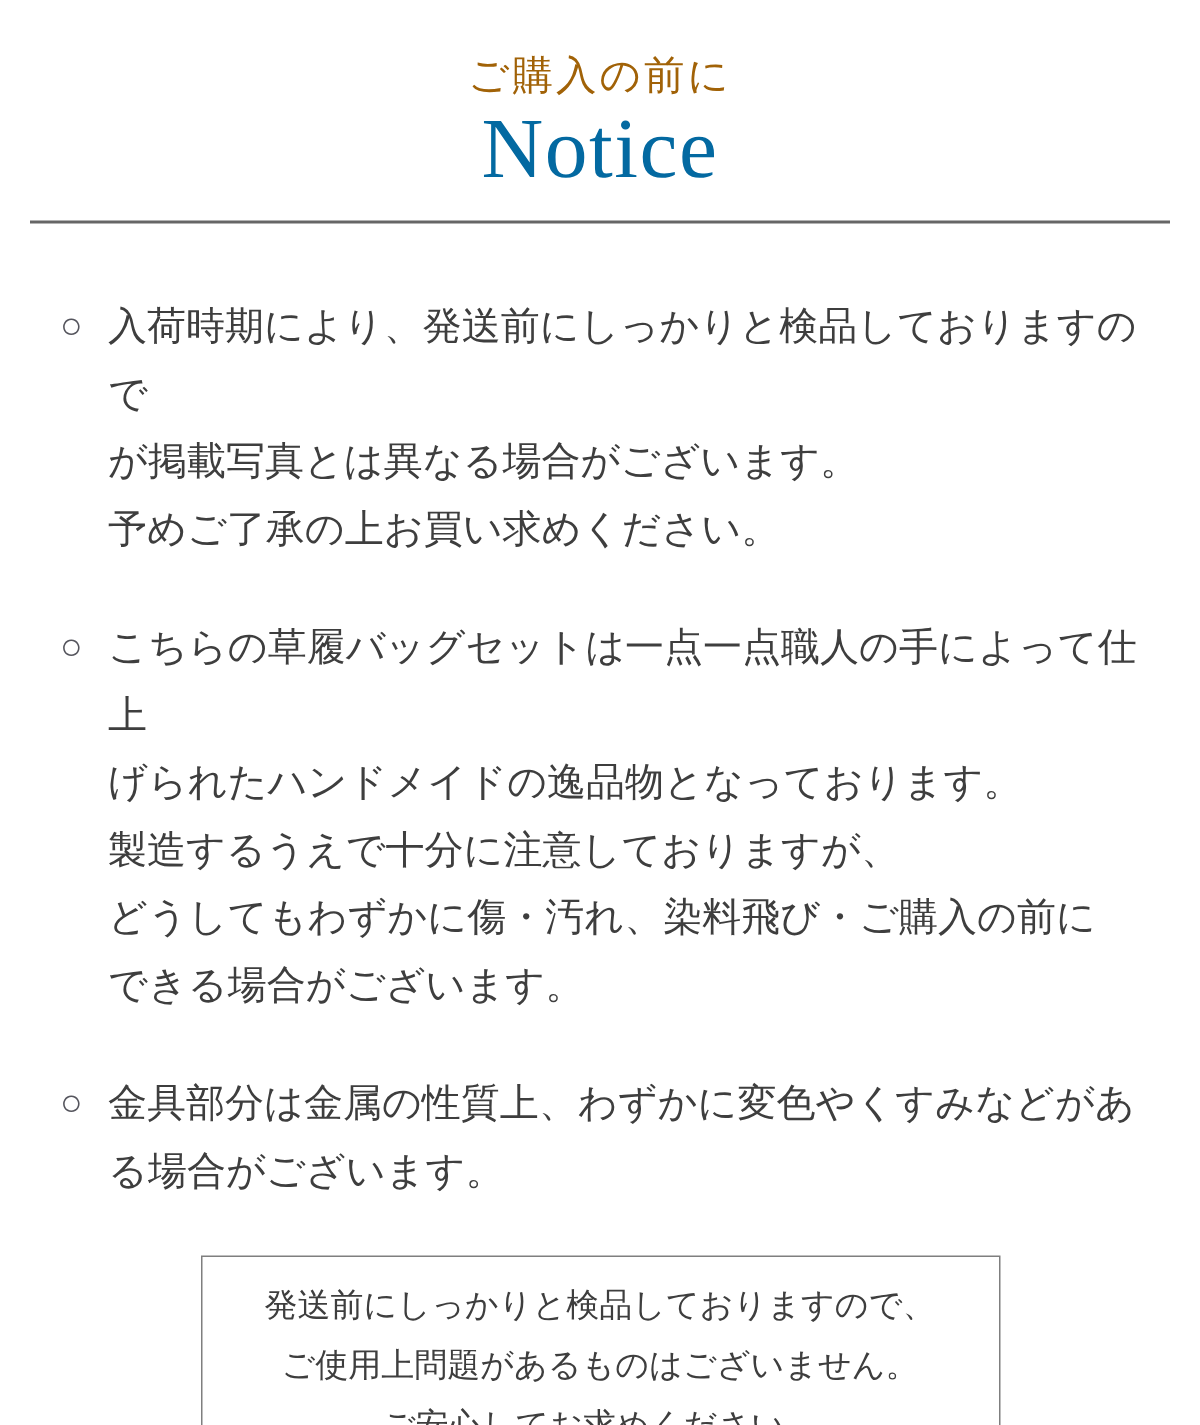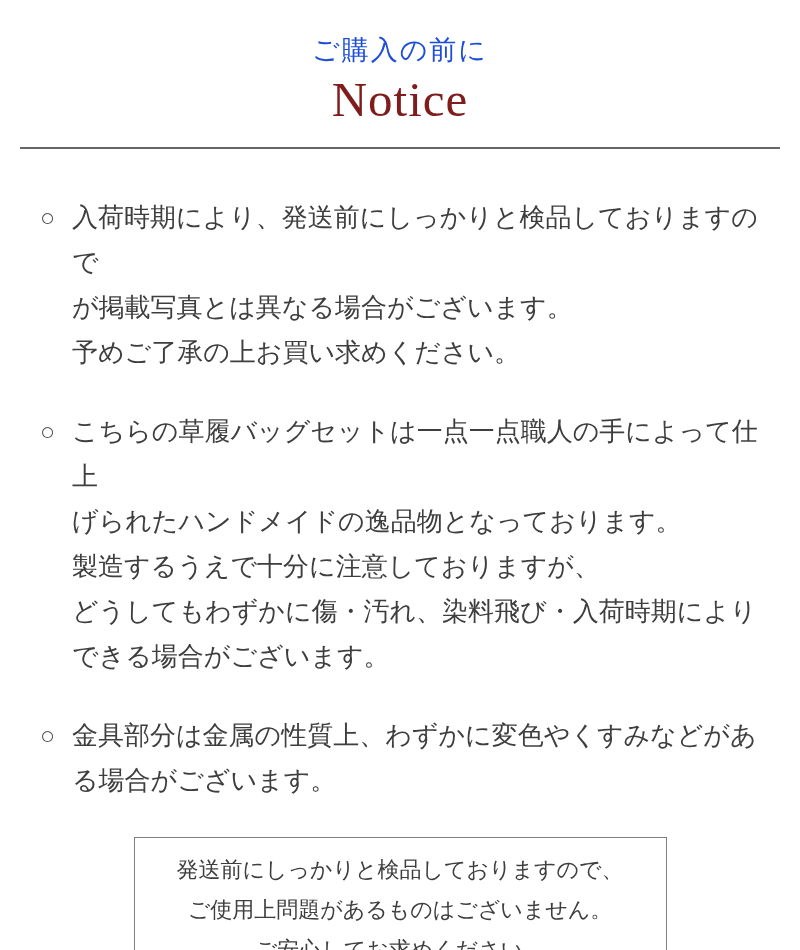--- a/index.html
+++ b/index.html
@@ -10,30 +10,30 @@
     font-family: "Liberation Sans", "DejaVu Sans", sans-serif;
     overflow: hidden;
   }
   .page { width: 800px; height: 950px; }
 
   .header { text-align: center; padding-top: 32px; }
   .subtitle {
     font-family: "Liberation Serif", "DejaVu Serif", serif;
     font-size: 27px;
     line-height: 36px;
-    color: #1d4ed8;
+    color: #a16207;
     letter-spacing: 2px;
   }
   .title {
     margin: 2px 0 0 0;
     font-family: "Liberation Serif", "DejaVu Serif", serif;
-    font-size: 49px;
+    font-size: 57px;
     line-height: 60px;
     font-weight: 400;
-    color: #7f1d1d;
+    color: #0369a1;
     letter-spacing: 1px;
   }
 
   .divider {
     border: none;
     border-top: 2px solid #666666;
     margin: 17px 20px 0 20px;
   }
 
   .notices {
@@ -92,21 +92,21 @@
       <span class="notice-marker">○</span>
       <p class="notice-text">入荷時期により、発送前にしっかりと検品しておりますので
 が掲載写真とは異なる場合がございます。
 予めご了承の上お買い求めください。</p>
     </li>
     <li class="notice-item">
       <span class="notice-marker">○</span>
       <p class="notice-text">こちらの草履バッグセットは一点一点職人の手によって仕上
 げられたハンドメイドの逸品物となっております。
 製造するうえで十分に注意しておりますが、
-どうしてもわずかに傷・汚れ、染料飛び・入荷時期により
+どうしてもわずかに傷・汚れ、染料飛び・ご購入の前に
 できる場合がございます。</p>
     </li>
     <li class="notice-item">
       <span class="notice-marker">○</span>
       <p class="notice-text">金具部分は金属の性質上、わずかに変色やくすみなどがあ
 る場合がございます。</p>
     </li>
   </ul>
 
   <div class="assurance-box">

